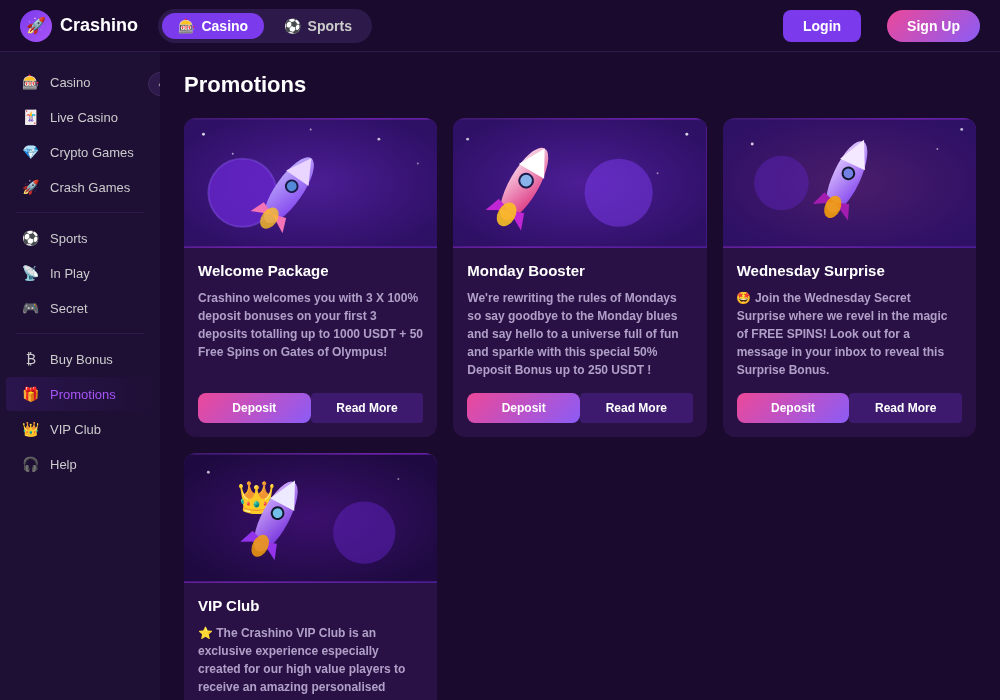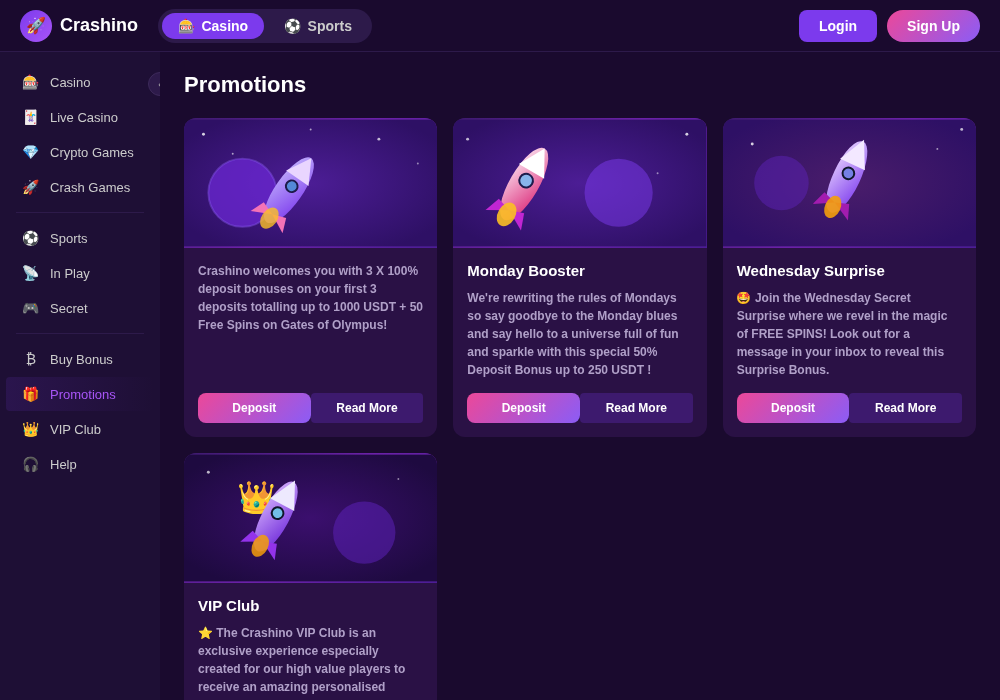--- a/index.html
+++ b/index.html
@@ -63,21 +63,21 @@
     .nav-tab.active {
       background: #7c3aed;
       color: #fff;
     }
     .nav-tab:not(.active) {
       color: #ccc;
     }
     .topnav-right {
       margin-left: auto;
       display: flex;
-      gap: 10px;
+      gap: 26px;
       padding-left: 23px;
     }
     .btn-login {
       background: #7c3aed;
       color: #fff;
       border: none;
       padding: 8px 20px;
       border-radius: 8px;
       font-size: 14px;
       font-weight: 600;
@@ -383,20 +383,21 @@
               <polygon points="20,10 6,35 34,35" fill="#e9d5ff"></polygon>
               <circle cx="20" cy="45" r="7" fill="#1e1b4b"></circle>
               <circle cx="20" cy="45" r="5" fill="#60a5fa" opacity="0.8"></circle>
               <polygon points="6,75 0,90 20,80" fill="#f472b6"></polygon>
               <polygon points="34,75 40,90 20,80" fill="#f472b6"></polygon>
               <ellipse cx="20" cy="85" rx="8" ry="12" fill="#fbbf24" opacity="0.8"></ellipse>
             </g>
           </svg>
         </div>
         <div class="promo-card-body">
+          <div class="promo-card-title">Welcome Package</div>
           <div class="promo-card-desc">Crashino welcomes you with 3 X 100% deposit bonuses on your first 3 deposits totalling up to 1000 USDT + 50 Free Spins on Gates of Olympus!</div>
           <div class="promo-card-actions">
             <button class="btn-deposit">Deposit</button>
             <button class="btn-readmore">Read More</button>
           </div>
         </div>
       </div>
 
       <div class="promo-card">
         <div class="promo-card-img">

